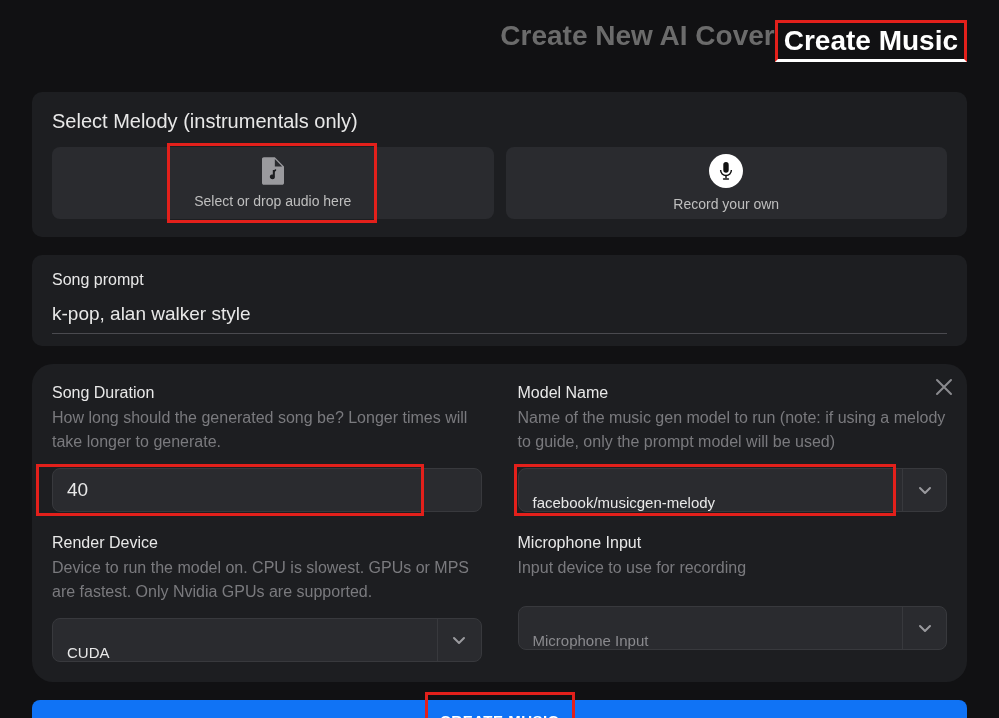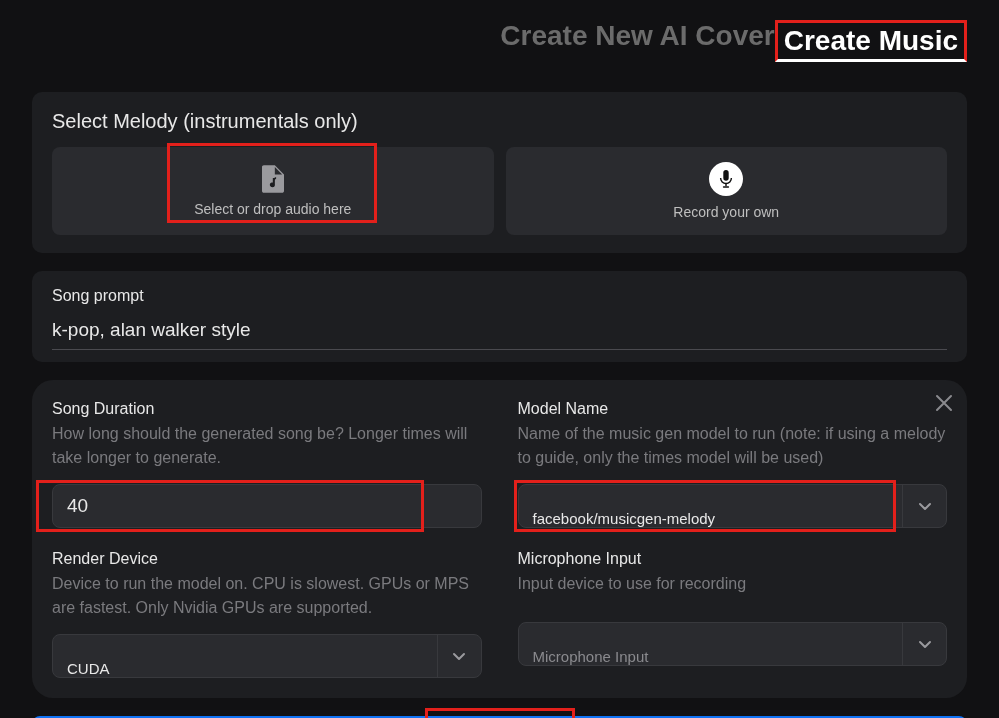--- a/index.html
+++ b/index.html
@@ -38,21 +38,21 @@
     .section-title {
       font-size: 20px;
       color: #e8e8e8;
       margin-bottom: 14px;
     }
     .upload-row { display: flex; gap: 12px; }
     .upload-box {
       flex: 1;
       background: #2a2b2f;
       border-radius: 8px;
-      height: 88px;
+      height: 72px;
       display: flex;
       flex-direction: column;
       align-items: center;
       justify-content: center;
       gap: 8px;
       cursor: pointer;
       color: #bfbfbf;
       font-size: 14px;
     }
     .file-icon { width: 22px; height: 28px; }
@@ -216,21 +216,21 @@
       <div class="field-label">Song Duration</div>
       <div class="field-help">How long should the generated song be? Longer times will take longer to generate.</div>
       <div class="hl-wrap">
         <div class="hl-box hl-duration"></div>
         <input class="input-box" value="40" style="">
       </div>
     </div>
 
     <div>
       <div class="field-label">Model Name</div>
-      <div class="field-help">Name of the music gen model to run (note: if using a melody to guide, only the times model will be used)</div>
+      <div class="field-help">Name of the music gen model to run (note: if using a melody to guide, only the prompt model will be used)</div>
       <div class="hl-wrap">
         <div class="hl-box hl-model"></div>
         <div class="select-box">
           <span class="select-value">facebook/musicgen-melody</span>
           <span class="select-chev">
             <svg class="chev-icon" viewBox="0 0 14 14">
                 <path d="M2 5l5 5 5-5" stroke="#9a9a9e" stroke-width="2" fill="none" stroke-linecap="round" stroke-linejoin="round"></path>
               </svg>
           </span>
         </div>

